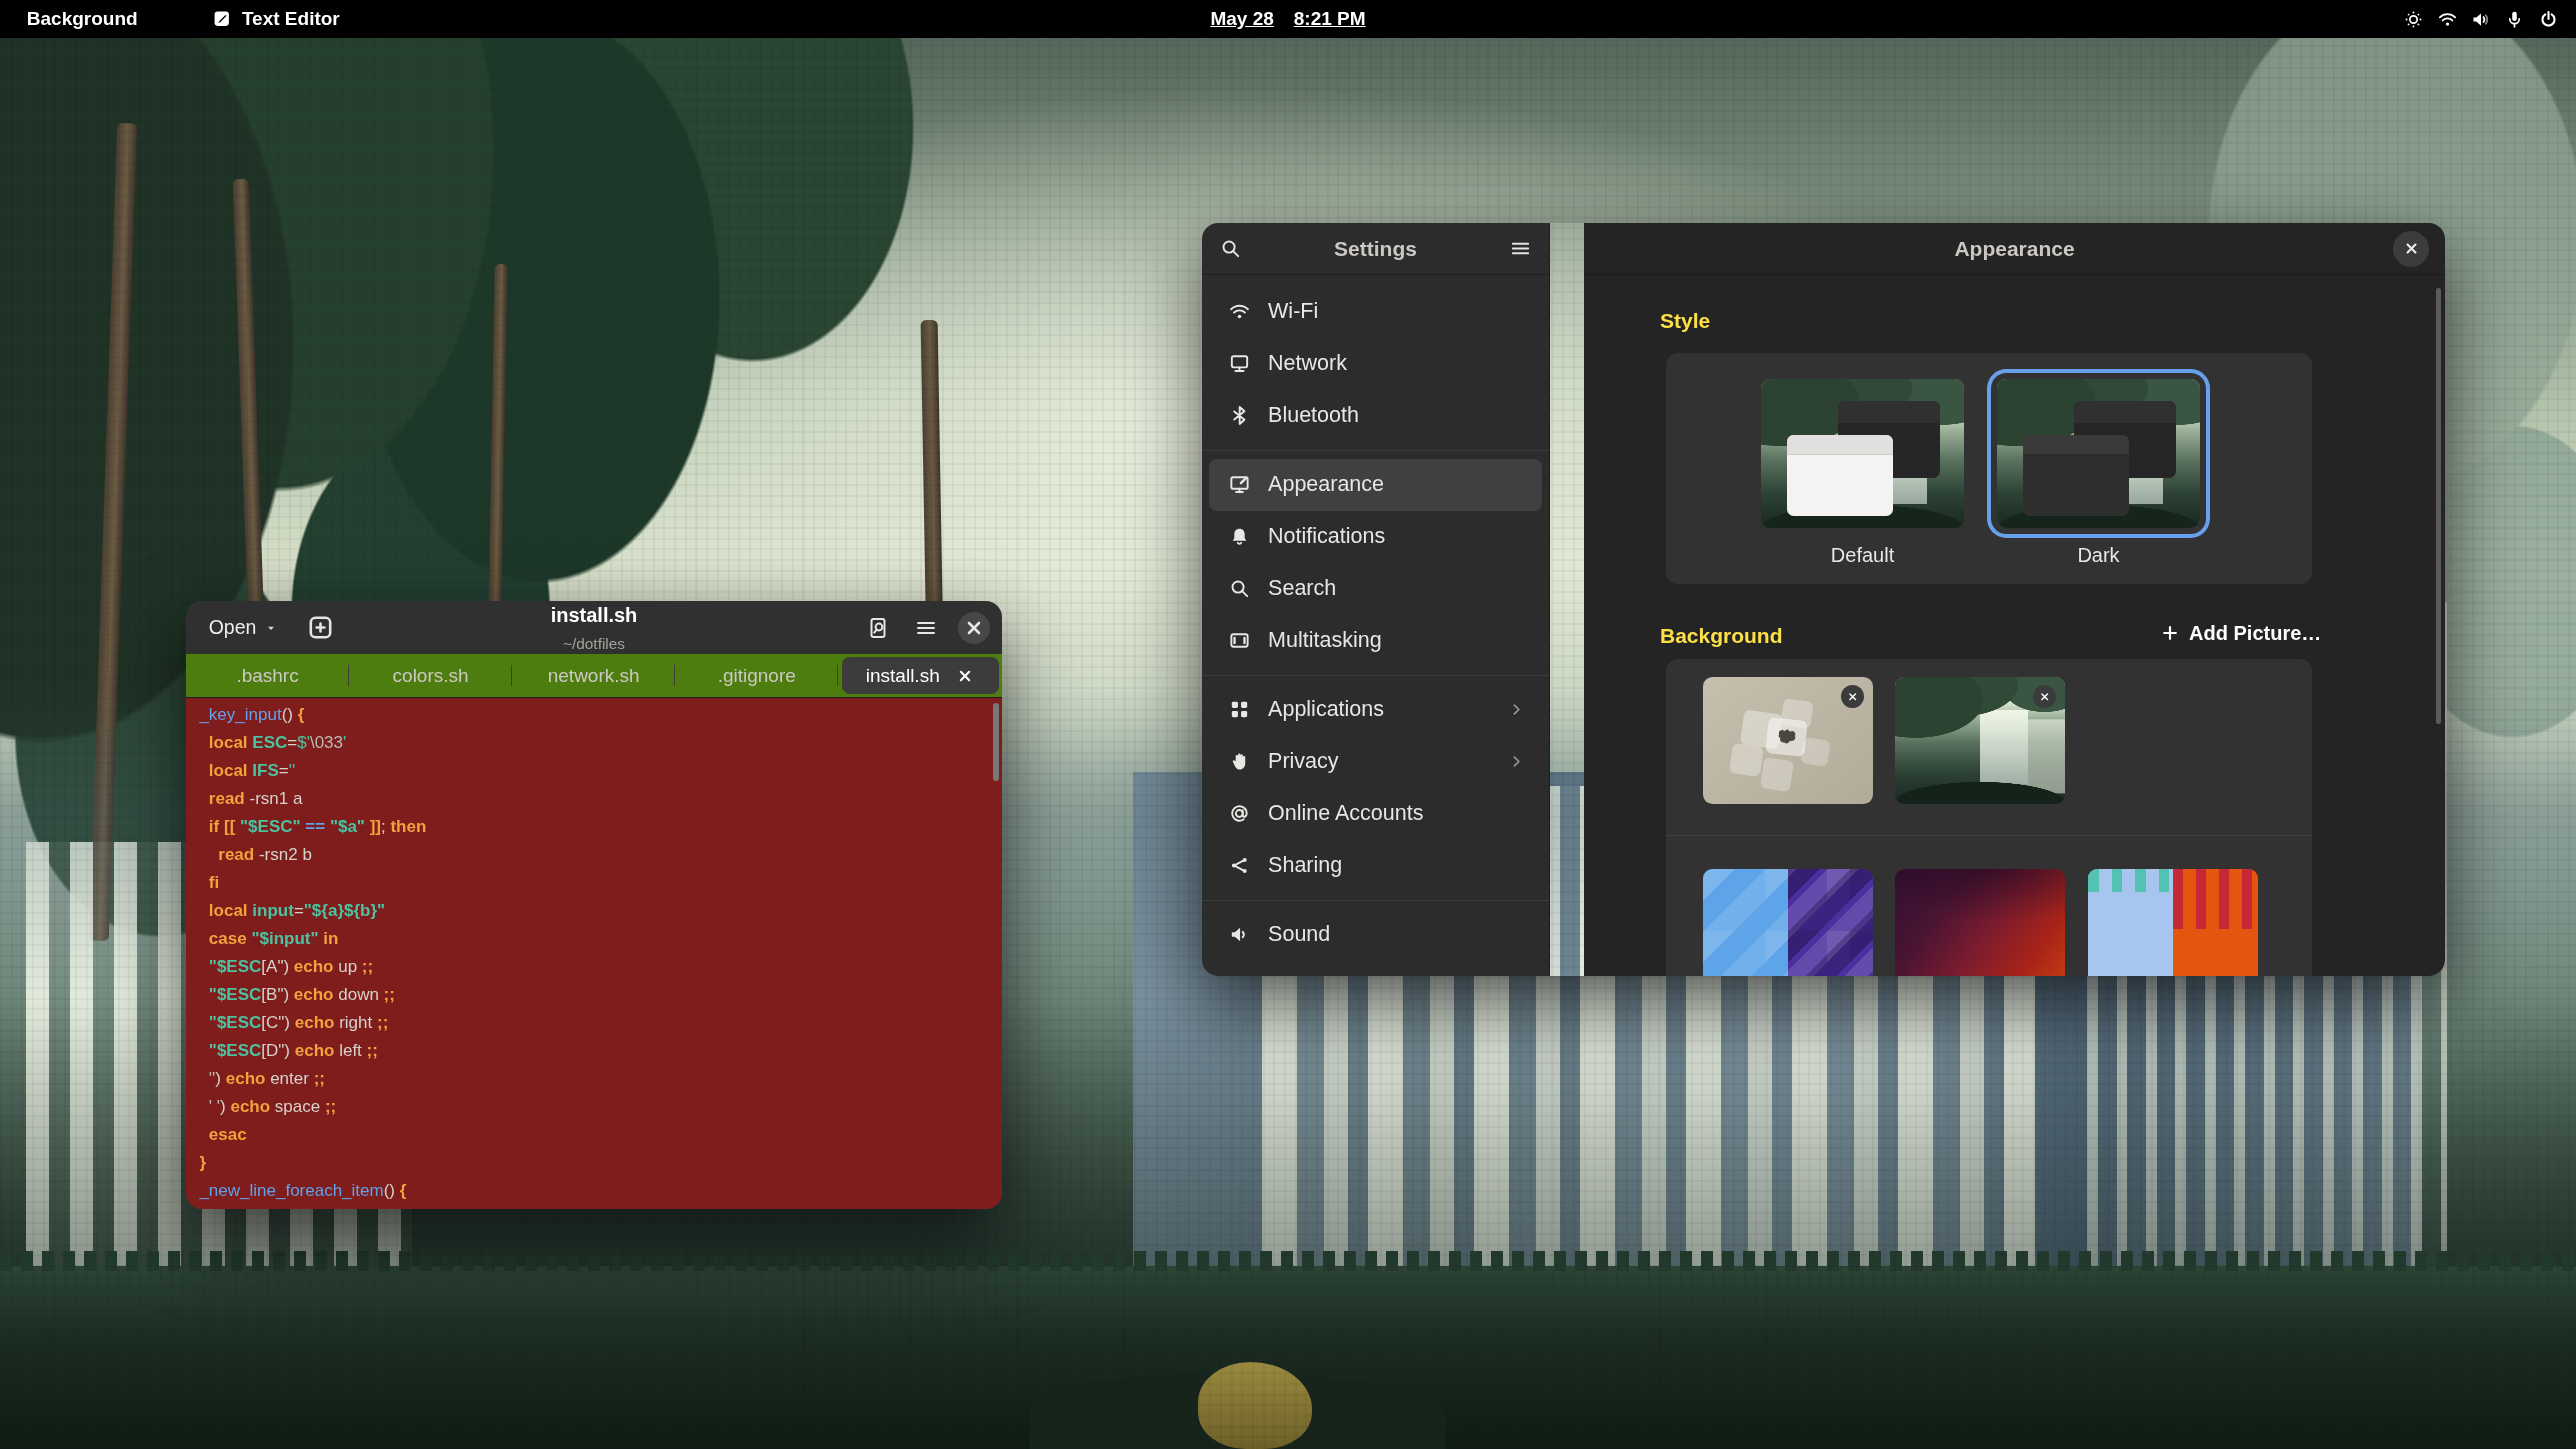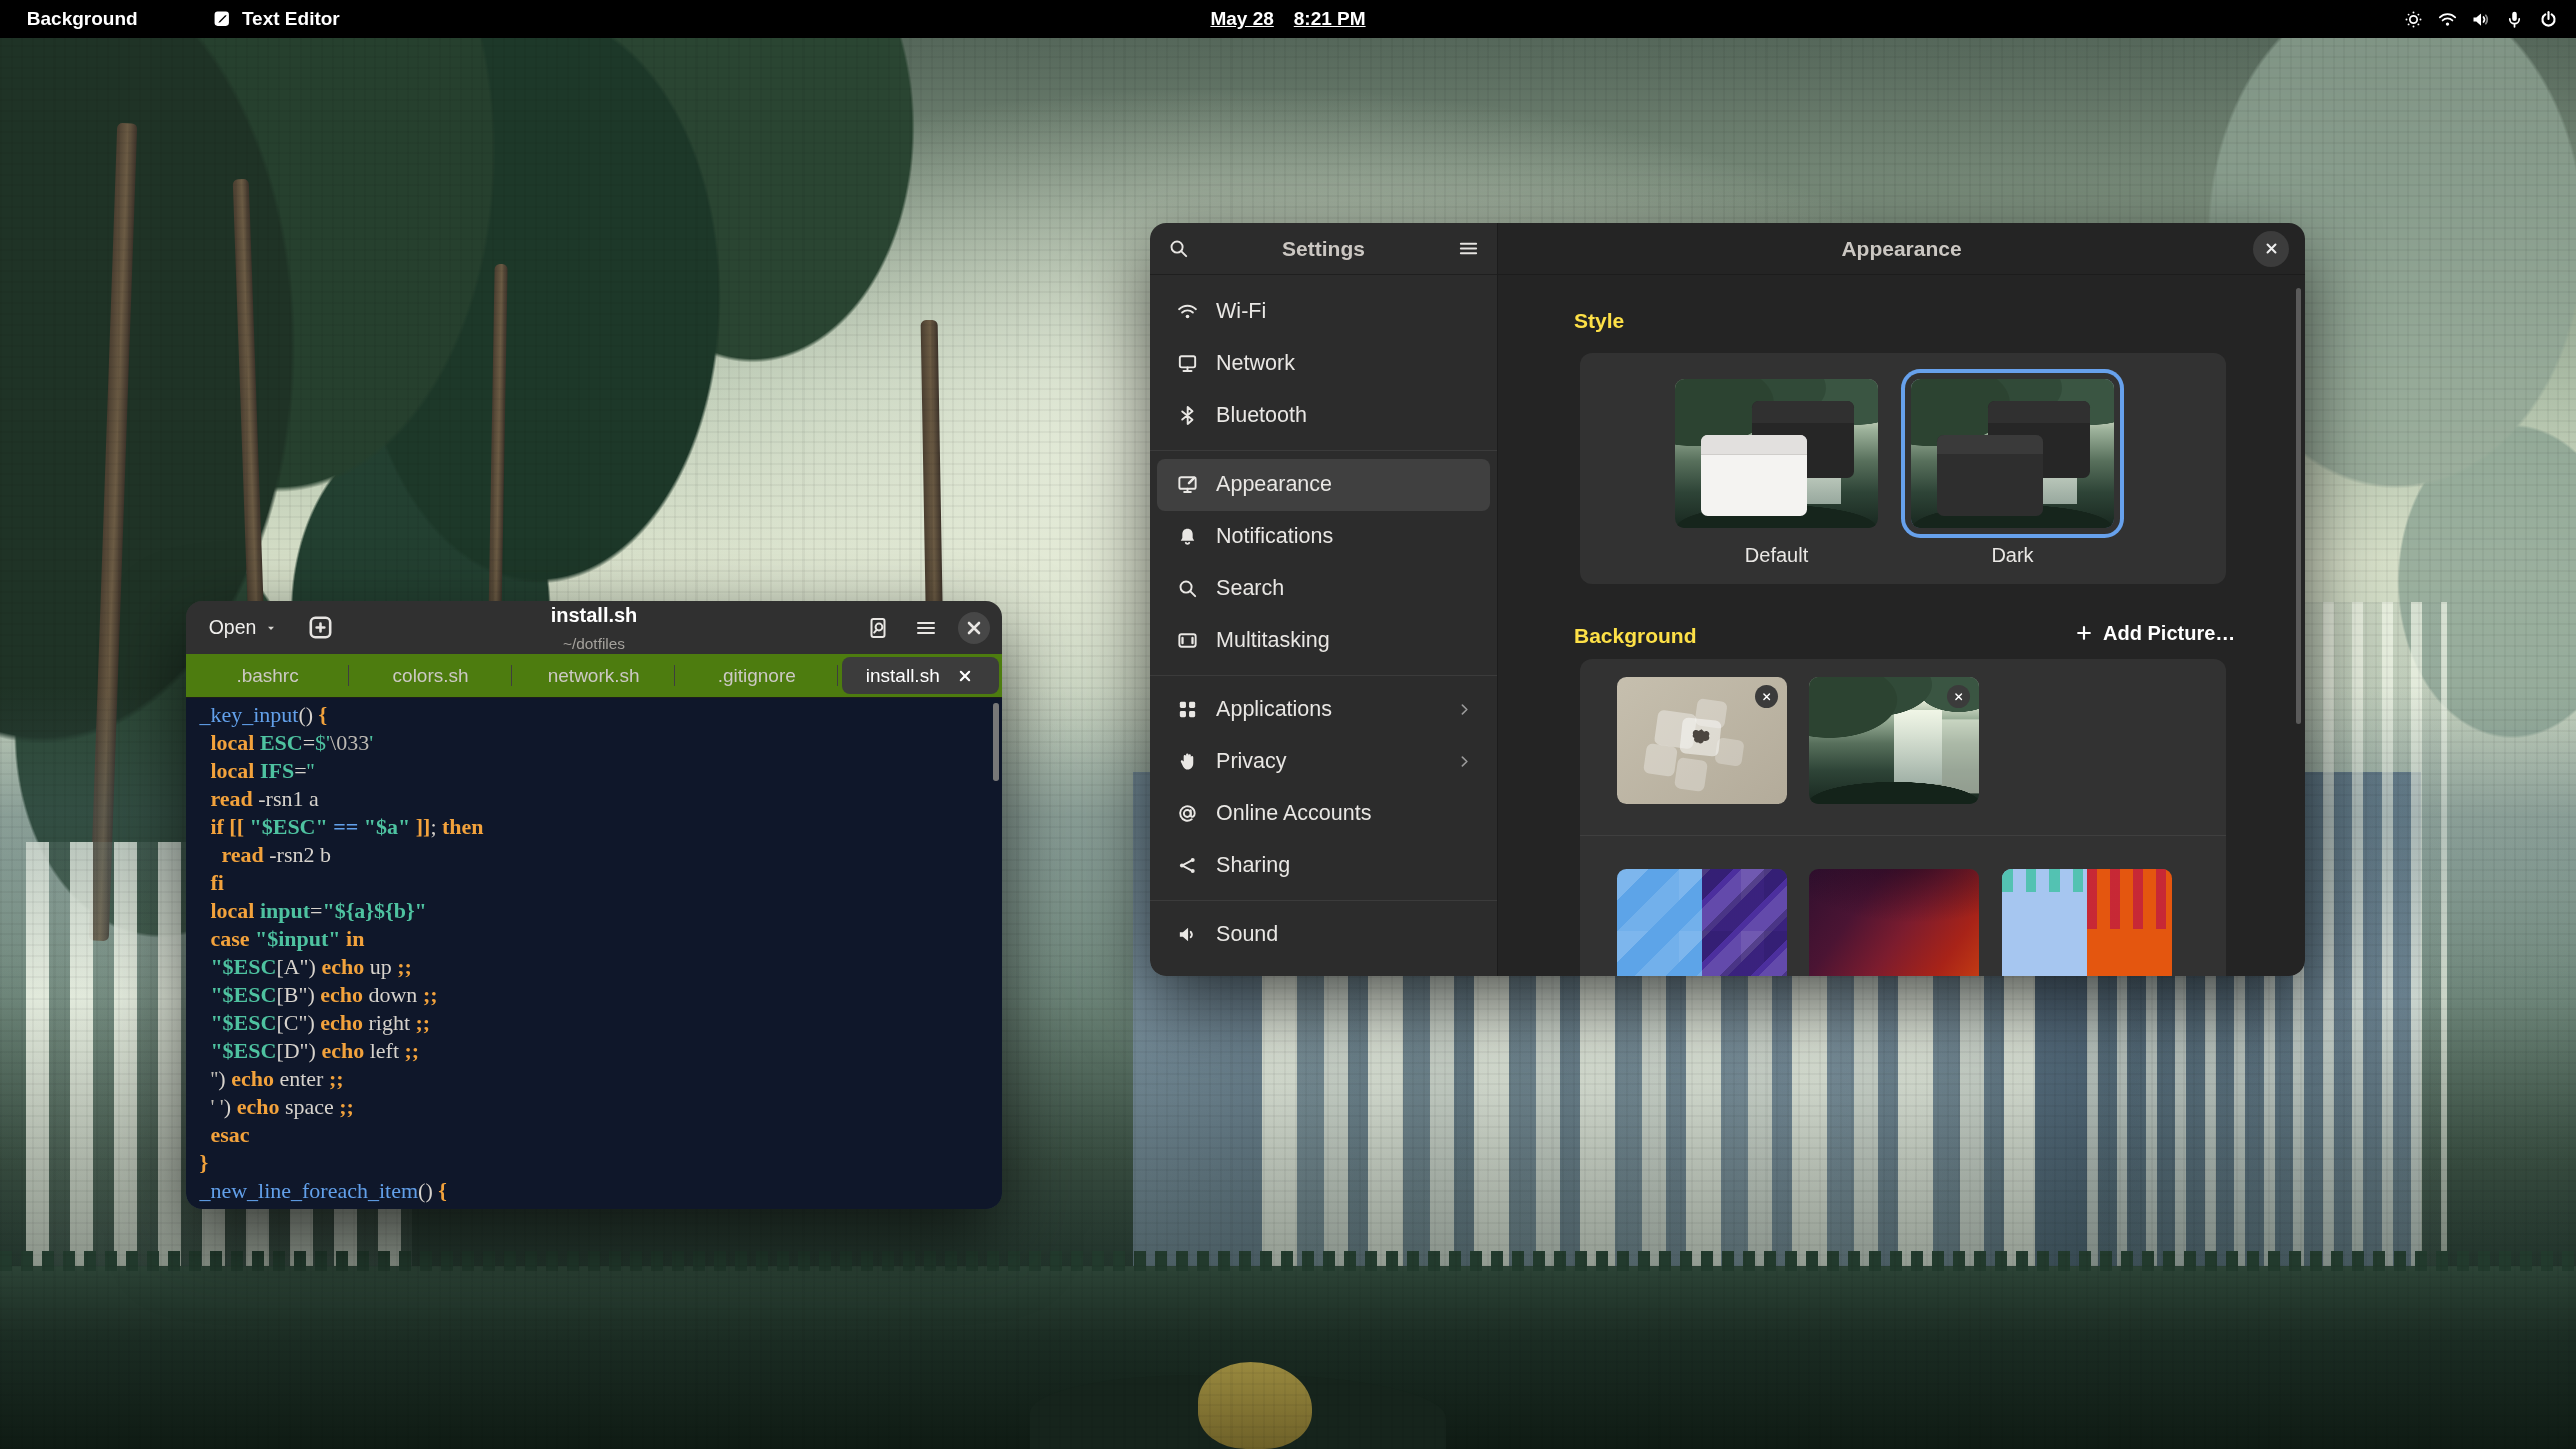--- a/index.html
+++ b/index.html
@@ -77,34 +77,34 @@
   .ed-actions { margin-left:auto; display:flex; align-items:center; gap:16px; }
   .ed-actions .btn { width:32px; height:32px; color:#e8e6e3; display:flex; align-items:center; justify-content:center; border-radius:50%; }
   .ed-actions .btn .ic { width:24px; height:24px; }
   .ed-close { background:#474747; }
   .ed-close .ic { width:19px; height:19px; }
   .ed-tabs { height:44px; background:#4d7c0f; display:flex; border-bottom:0.7px solid #1d1d1d; flex:none; position:relative; }
   .ed-tab { flex:1; display:flex; align-items:center; justify-content:center; font-size:19px; color:#ccc9c4; position:relative; }
   .ed-tab.sep::after { content:""; position:absolute; right:0; top:10.7px; bottom:10.7px; width:1.3px; background:#3e3e3e; }
   .ed-tab.active { background:#3c3c3c; border-radius:8px; margin:2.7px 3.4px; color:#fff; gap:14.8px; flex:none; width:157px; }
   .ed-tab.active .tab-close { width:20px; height:20px; color:#fff; }
-  .ed-code { flex:1; background:#0f172a; padding:2.7px 0 0 13.4px; position:relative;
-    font-family:Liberation Serif, serif; font-size:22px; line-height:28px; white-space:pre; }
+  .ed-code { flex:1; background:#7f1d1d; padding:2.7px 0 0 13.4px; position:relative;
+    font-family:Liberation Sans, sans-serif; font-size:17px; line-height:28px; white-space:pre; }
   .code-line { height:28px; }
   .tk-kw { color:#f2a23c; font-weight:700; }
   .tk-fn { color:#62a0ea; }
   .tk-var { color:#4ec2a0; font-weight:700; }
   .tk-op { color:#62a0ea; font-weight:700; }
   .tk-str { color:#4ec2a0; }
   .tk-dim { color:#bdb9b3; }
   .tk-pl { color:#d6d2cc; }
   .ed-scrollbar { position:absolute; right:3.4px; top:5.4px; width:5.4px; height:78px; border-radius:2.7px; background:#787878; }
 
   
-  .settings { left:1150px; top:223px; width:1155px; height:753px; display:flex; z-index:9; }
+  .settings { left:1202px; top:223px; width:1243px; height:753px; display:flex; z-index:9;gap:34px; }
   .sb { width:348px; background:#2c2c2c; border-right:0.7px solid #1c1c1c; display:flex; flex-direction:column; flex:none; }
   .sb-header { height:52px; flex:none; display:flex; align-items:center; justify-content:space-between;
     padding:0 17.4px; border-bottom:0.7px solid #1f1f1f; }
   .sb-header .ic { width:23px; height:23px; color:#e6e4e1; }
   .sb-title { font-size:21px; font-weight:700; color:#cbc7c2; }
   .sb-list { flex:1; overflow:hidden; padding-top:10.7px; }
   .sb-item { height:52px; display:flex; align-items:center; padding:0 16px 0 19px; margin:0 6.7px;
     border-radius:8px; color:#e9e7e4; font-size:21.5px; gap:17.4px; }
   .sb-item .ic { width:23px; height:23px; color:#e9e7e4; flex:none; }
   .sb-item.selected { background:#404040; }

